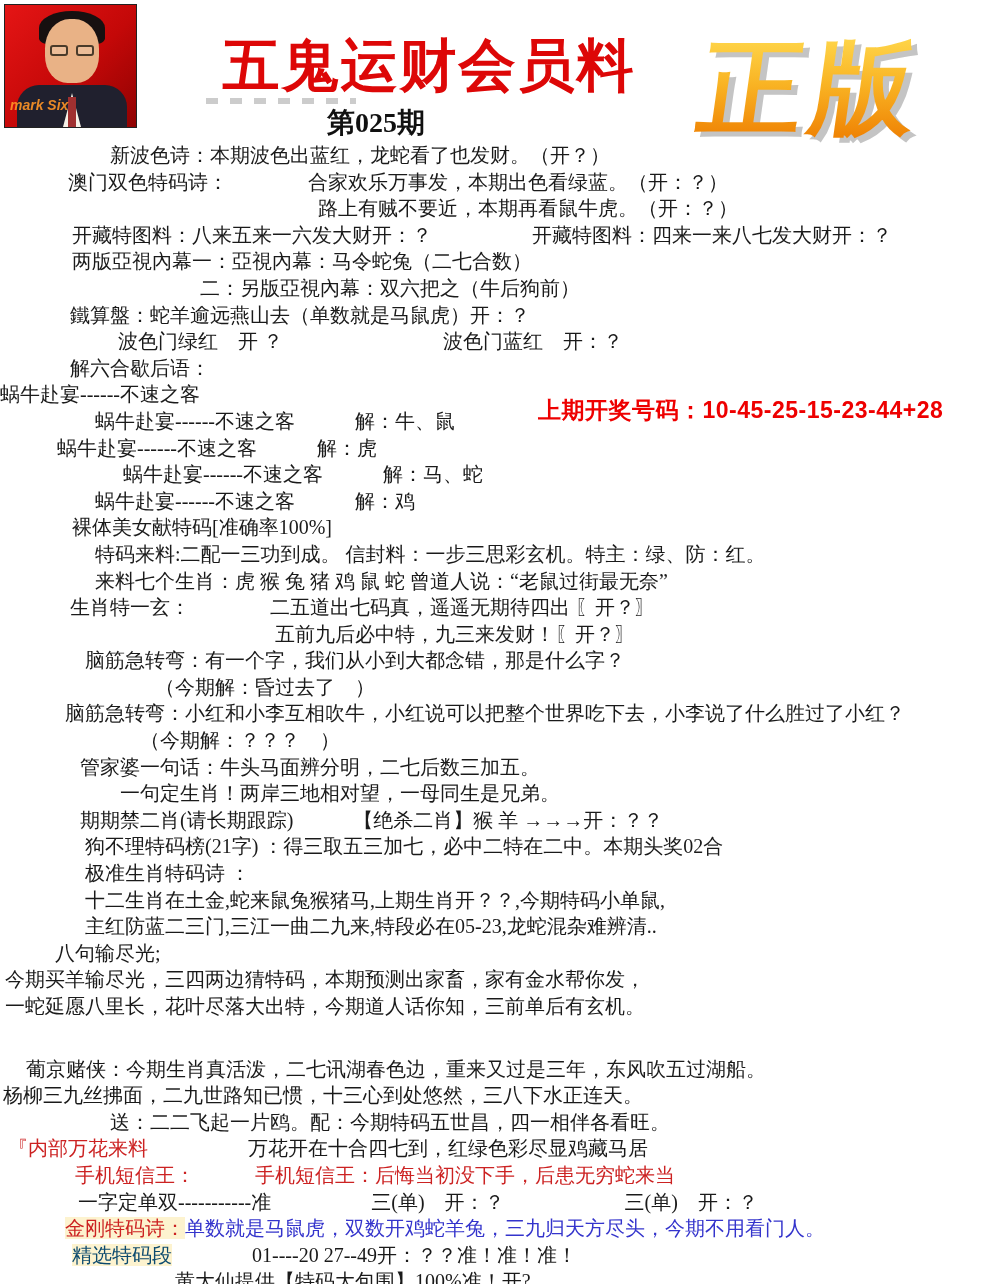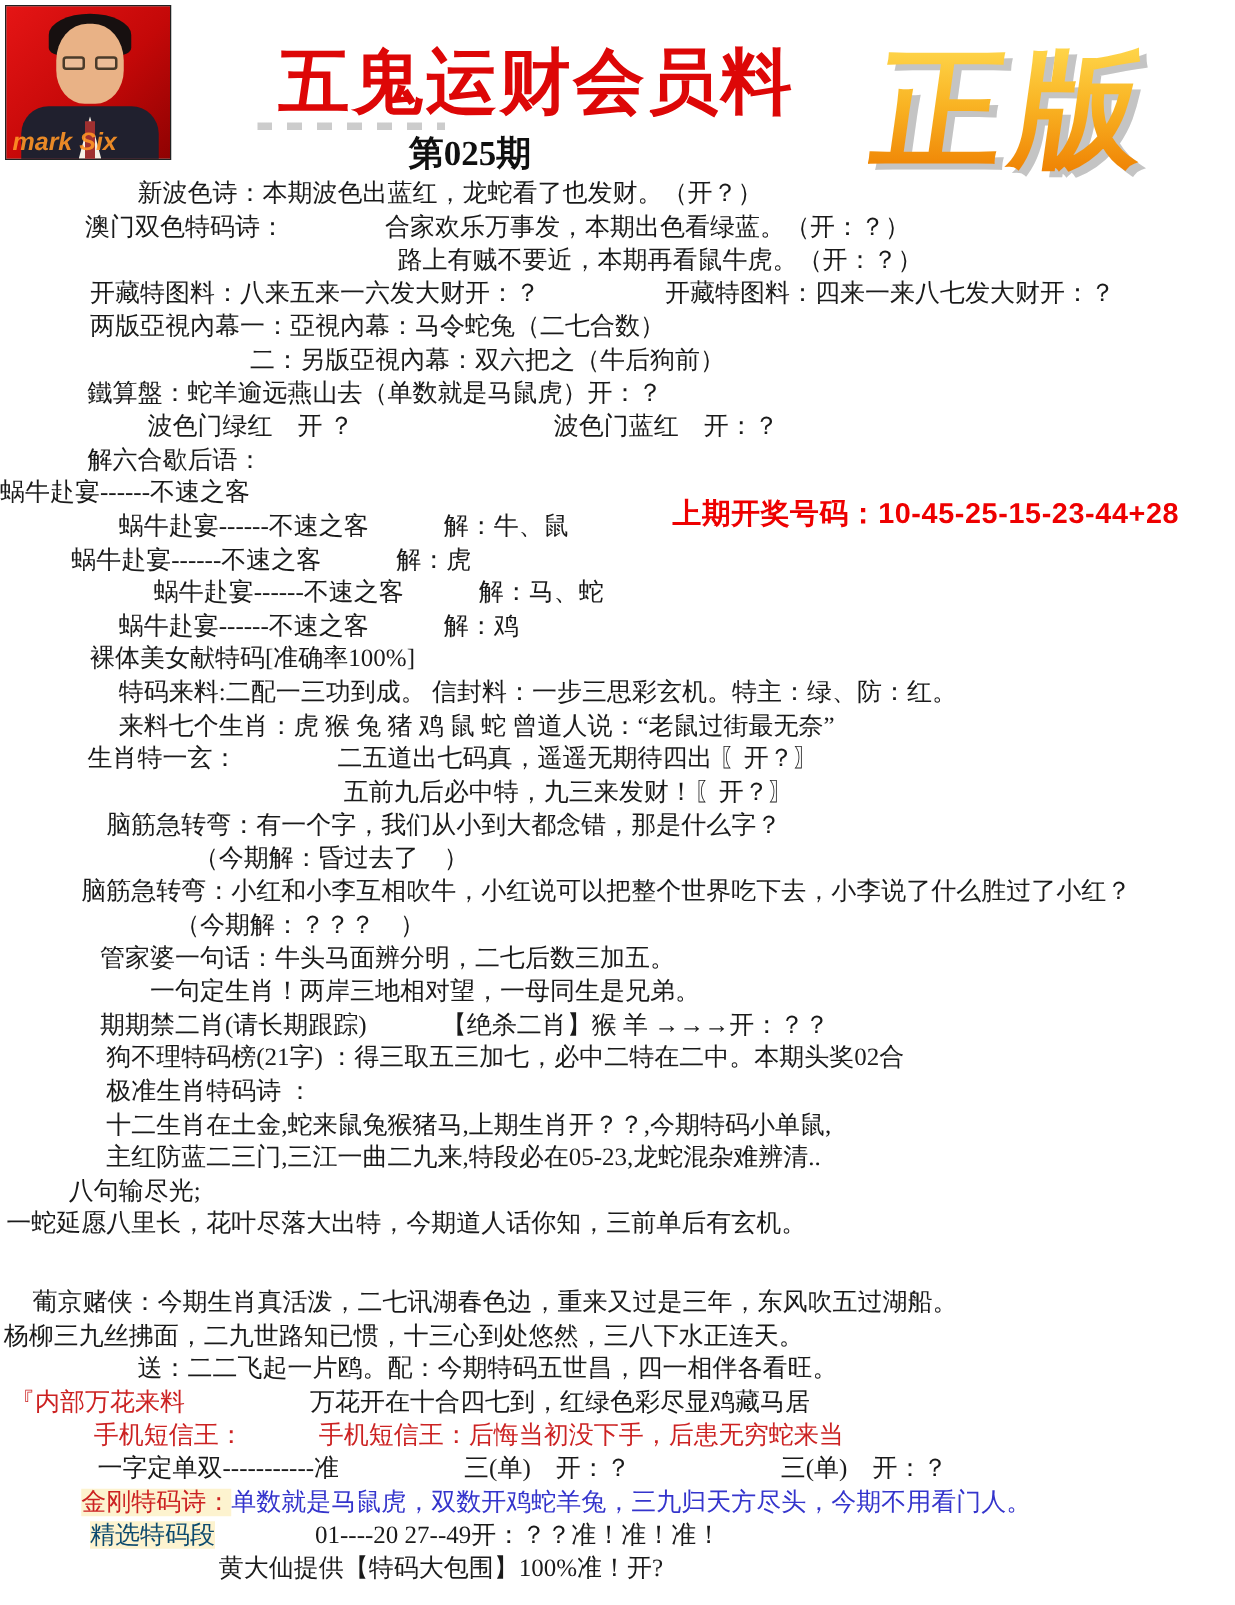--- a/index.html
+++ b/index.html
@@ -15,21 +15,21 @@
     border:1px solid #222; box-sizing:border-box;
   }
   .photo .hair { position:absolute; left:34px; top:6px; width:66px; height:34px; background:#171010; border-radius:50% 50% 20% 20%; }
   .photo .face { position:absolute; left:40px; top:14px; width:54px; height:64px; background:#e9b286; border-radius:46% 46% 42% 42%; }
   .photo .glasses { position:absolute; left:45px; top:40px; width:44px; height:11px; }
   .photo .glasses i { position:absolute; top:0; width:18px; height:11px; border:2px solid #4a3b2a; border-radius:3px; box-sizing:border-box; background:rgba(255,255,255,.15); }
   .photo .glasses i.l { left:0; } .photo .glasses i.r { right:0; }
   .photo .suit { position:absolute; left:12px; bottom:0; width:110px; height:42px; background:#20202e; border-radius:22px 22px 0 0; }
   .photo .shirt { position:absolute; left:58px; bottom:0; width:18px; height:34px; background:#f5f0e6; clip-path:polygon(50% 0,100% 100%,0 100%); }
   .photo .tie { position:absolute; left:63px; bottom:0; width:8px; height:30px; background:#a03030; }
-  .photo-caption { position:absolute; left:5px; bottom:1px; font-size:20px; font-weight:bold; font-style:italic; color:#ff9526; opacity:.9; font-family:"Liberation Sans",sans-serif; }
+  .photo-caption { position:absolute; left:5px; bottom:14px; font-size:14px; font-weight:bold; font-style:italic; color:#ff9526; opacity:.9; font-family:"Liberation Sans",sans-serif; }
   .title {
     position:absolute; left:198px; top:28px; width:462px; text-align:center;
     font-size:57px; font-weight:bold; color:#dd0707; letter-spacing:2px; white-space:nowrap;
   }
   .title-artifact {
     position:absolute; left:206px; top:98px; width:150px; height:6px; opacity:.5;
     background:repeating-linear-gradient(90deg,#999 0 12px, transparent 12px 24px);
   }
   .issue { position:absolute; left:276px; top:104px; width:200px; text-align:center; font-size:28px; font-weight:bold; color:#101010; }
   .stamp-wrap { position:absolute; left:700px; top:34px; width:260px; height:150px; }
@@ -104,20 +104,21 @@
       <div class="line" style="padding-left: 65px;"><span>脑筋急转弯：小红和小李互相吹牛，小红说可以把整个世界吃下去，小李说了什么胜过了小红？</span></div>
       <div class="line" style="padding-left: 140px;"><span>（今期解：？？？　）</span></div>
       <div class="line" style="padding-left: 80px;"><span>管家婆一句话：牛头马面辨分明，二七后数三加五。</span></div>
       <div class="line" style="padding-left: 120px;"><span>一句定生肖！两岸三地相对望，一母同生是兄弟。</span></div>
       <div class="line" style="padding-left: 80px;"><span>期期禁二肖(请长期跟踪)　　　【绝杀二肖】猴 羊 →→→开：？？</span></div>
       <div class="line" style="padding-left: 85px;"><span>狗不理特码榜(21字) ：得三取五三加七，必中二特在二中。本期头奖02合</span></div>
       <div class="line" style="padding-left: 85px;"><span>极准生肖特码诗 ：</span></div>
       <div class="line" style="padding-left: 85px;"><span>十二生肖在土金,蛇来鼠兔猴猪马,上期生肖开？？,今期特码小单鼠,</span></div>
       <div class="line" style="padding-left: 85px;"><span>主红防蓝二三门,三江一曲二九来,特段必在05-23,龙蛇混杂难辨清..</span></div>
       <div class="line" style="padding-left: 55px;"><span>八句输尽光;</span></div>
+      <div class="line" style="padding-left: 5px;"><span>今期买羊输尽光，三四两边猜特码，本期预测出家畜，家有金水帮你发，</span></div>
       <div class="line" style="padding-left: 5px;"><span>一蛇延愿八里长，花叶尽落大出特，今期道人话你知，三前单后有玄机。</span></div>
       <div class="line" style="padding-left: 26px; margin-top: 36px;"><span>葡京赌侠：今期生肖真活泼，二七讯湖春色边，重来又过是三年，东风吹五过湖船。</span></div>
       <div class="line" style="padding-left: 3px;"><span>杨柳三九丝拂面，二九世路知已惯，十三心到处悠然，三八下水正连天。</span></div>
       <div class="line" style="padding-left: 110px;"><span>送：二二飞起一片鸥。配：今期特码五世昌，四一相伴各看旺。</span></div>
       <div class="line" style="padding-left: 8px;"><span style="color: rgb(204, 34, 34);">『内部万花来料</span><span>　　　　　万花开在十合四七到，红绿色彩尽显鸡藏马居</span></div>
       <div class="line" style="padding-left: 75px;"><span style="color: rgb(204, 34, 34);">手机短信王：　　　手机短信王：后悔当初没下手，后患无穷蛇来当</span></div>
       <div class="line" style="padding-left: 78px;"><span>一字定单双-----------准　　　　　三(单)　开：？　　　　　　三(单)　开：？</span></div>
       <div class="line" style="padding-left: 65px;"><span style="color: rgb(204, 34, 34); background-color: rgb(253, 243, 207);">金刚特码诗：</span><span style="color: rgb(52, 52, 204);">单数就是马鼠虎，双数开鸡蛇羊兔，三九归天方尽头，今期不用看门人。</span></div>
       <div class="line" style="padding-left: 72px;"><span style="color: #0c4a6e; background-color: rgb(253, 243, 207);">精选特码段</span><span>　　　　01----20 27--49开：？？准！准！准！</span></div>
       <div class="line" style="padding-left: 175px;"><span>黄大仙提供【特码大包围】100%准！开?</span></div>

